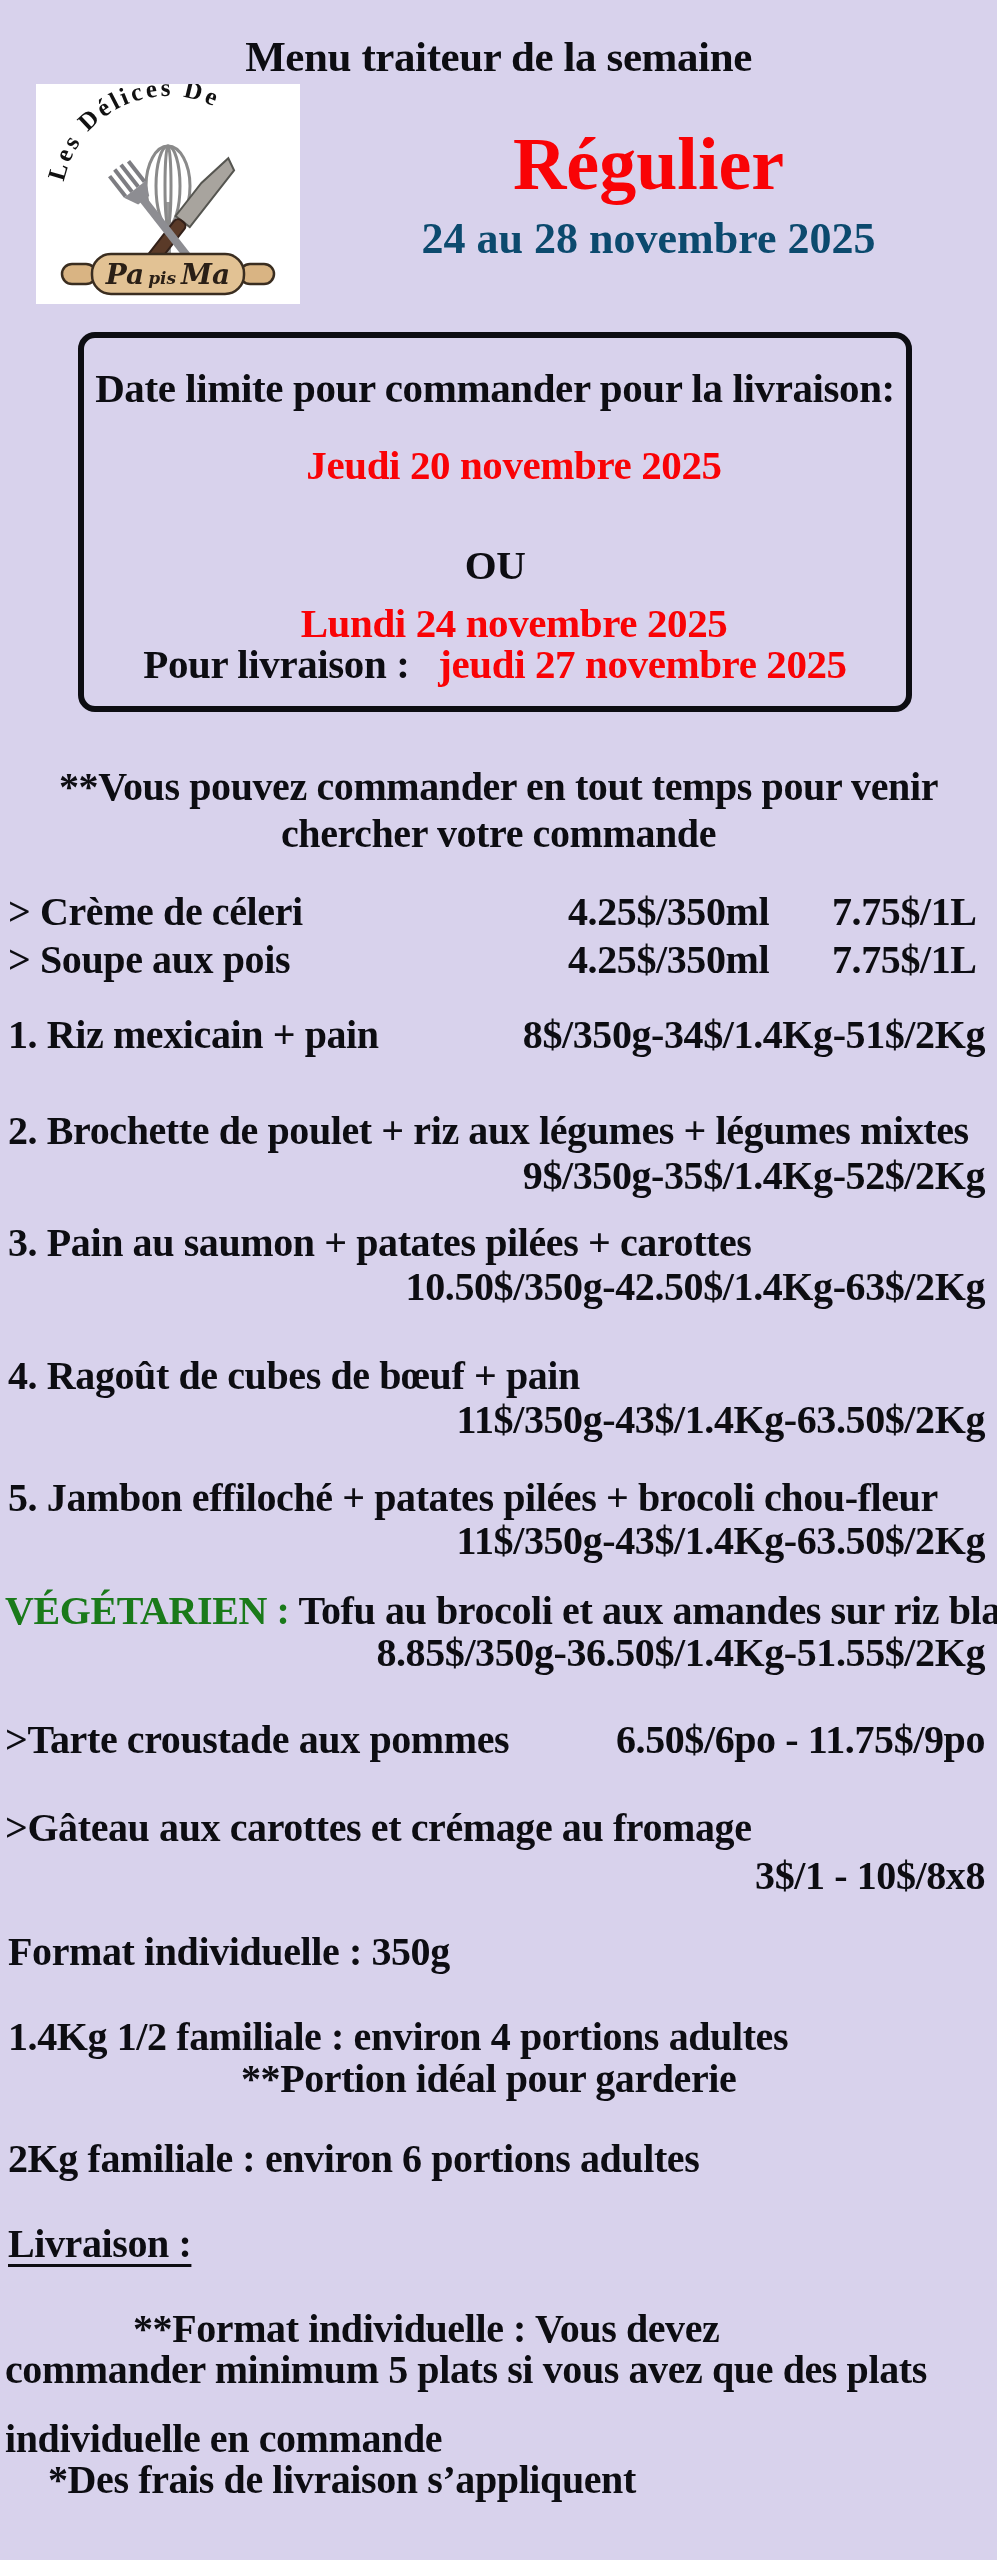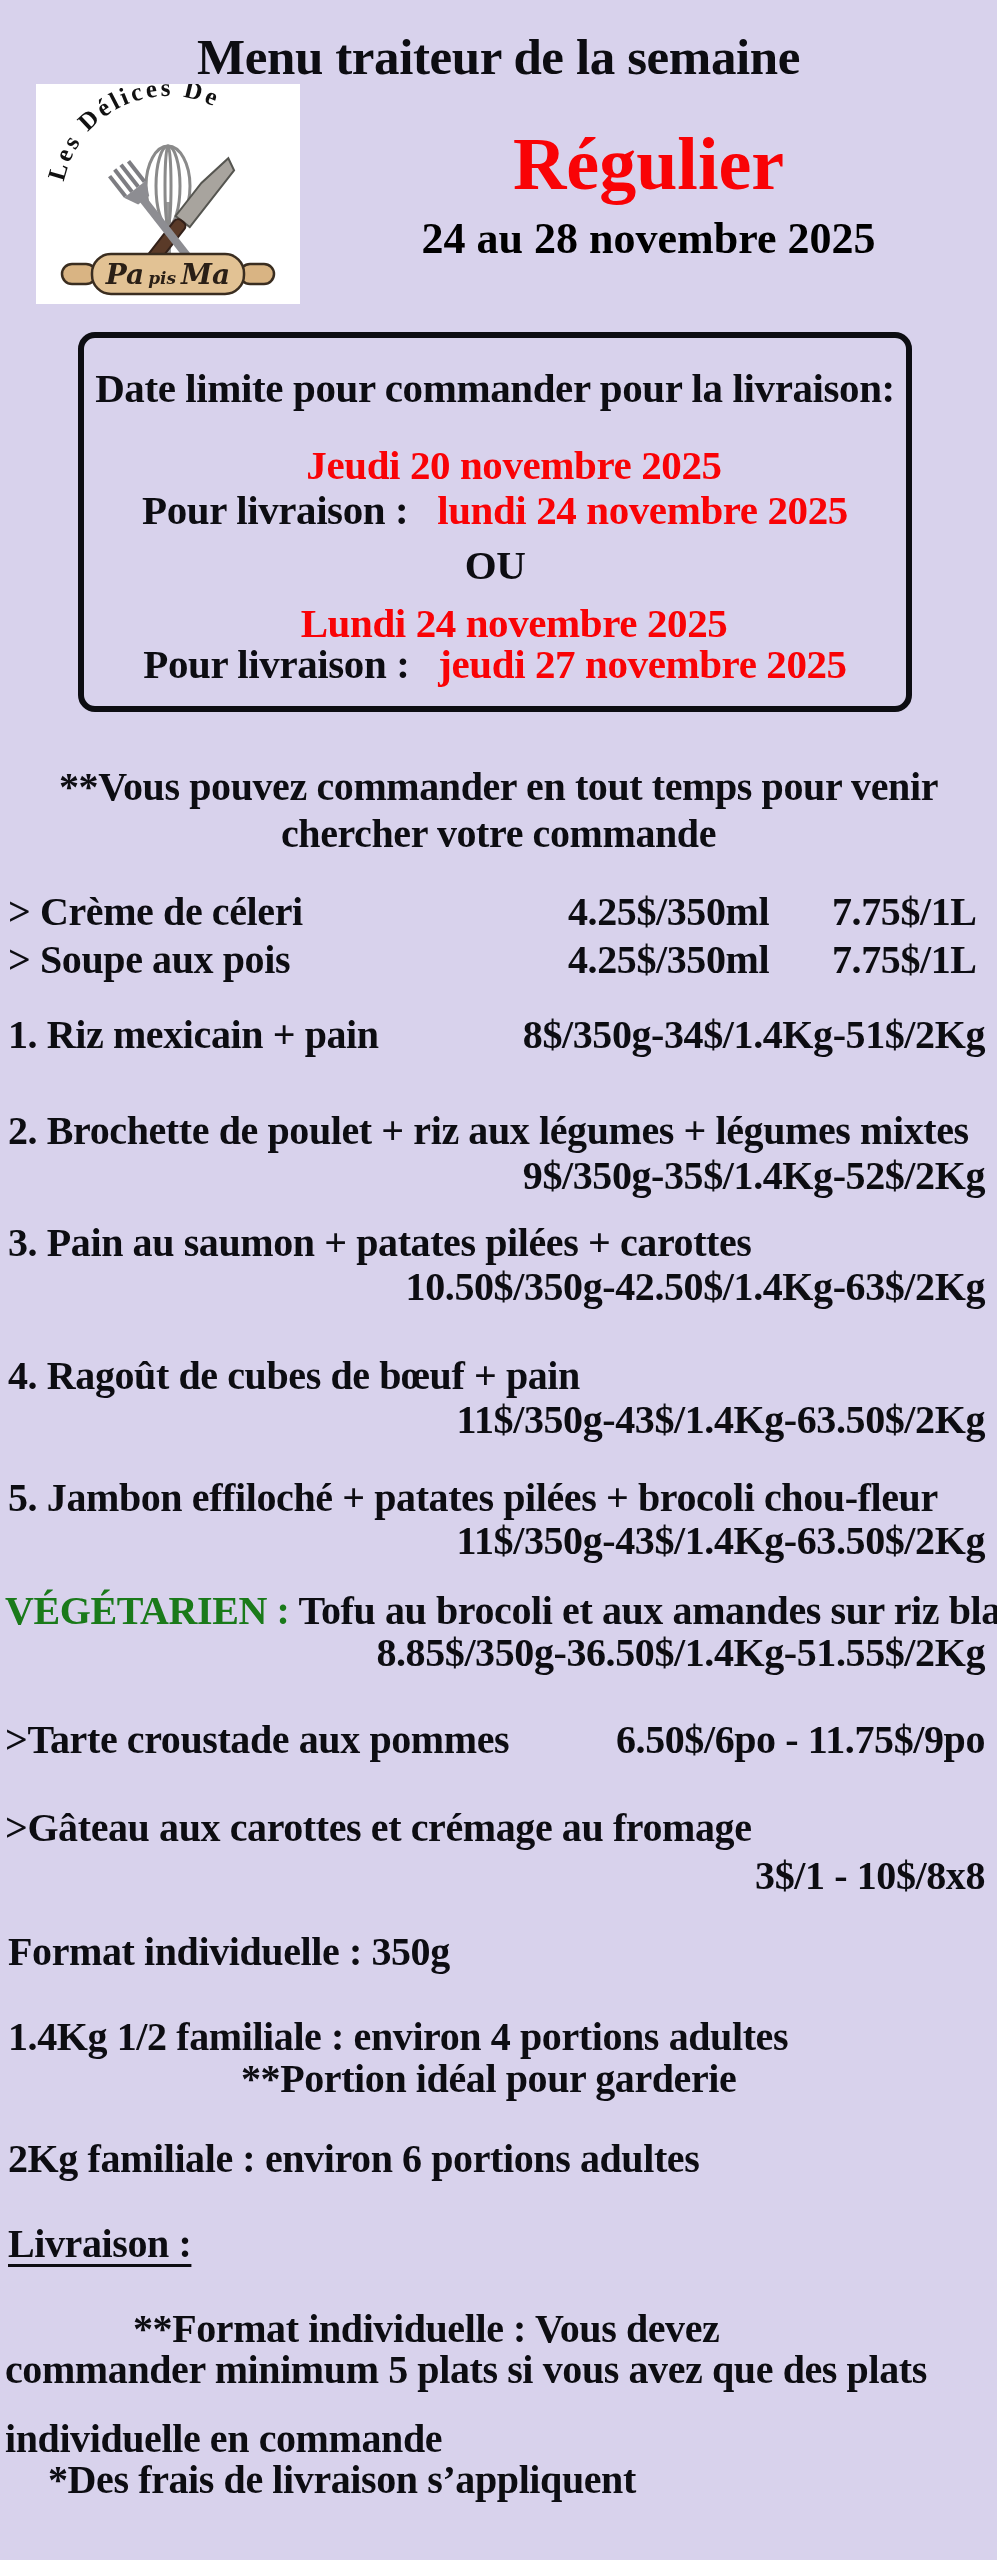--- a/index.html
+++ b/index.html
@@ -17,24 +17,24 @@
     font-size:40px;
     line-height:48px;
     white-space:nowrap;
     letter-spacing:-0.4px;
     font-weight:bold;
   }
   .center{left:0;width:100%;text-align:center;}
   .right{right:12px;text-align:right;}
   .red{color:#f90306;padding-left:19px;}
   .green{color:#1a7a1a;}
-  .title{top:22px;font-size:51px;line-height:70px;}
+  .title{top:22px;font-size:43px;line-height:70px;}
   .variant-block{position:absolute;left:310px;top:124px;width:677px;text-align:center;}
   .variant-name{font-size:74px;line-height:80px;color:#f90306;}
-  .variant-dates{font-size:44px;line-height:50px;color:#000000;margin-top:10px;}
+  .variant-dates{font-size:44px;line-height:50px;color:#0c4a6e;margin-top:10px;}
   .logo{
     position:absolute;left:36px;top:84px;width:264px;height:220px;
     background:#ffffff;
   }
   .dbox{
     position:absolute;left:78px;top:332px;width:822px;height:368px;
     border:6px solid #0d0d12;border-radius:17px;
   }
   .dbox .ln{font-size:41px;}
   .underline{text-decoration:underline;text-decoration-thickness:3px;text-underline-offset:7px;}
@@ -87,21 +87,20 @@
   </div>
 
   <div class="variant-block">
     <div class="variant-name">Régulier</div>
     <div class="variant-dates">24 au 28 novembre 2025</div>
   </div>
 
   <div class="dbox">
     <div class="ln center" style="top:26px;">Date limite pour commander pour la livraison:</div>
     <div class="ln center red" style="top:103px;">Jeudi 20 novembre 2025</div>
-    <div class="ln center" style="top:148px;"><span>Pour livraison : </span><span class="red">lundi 24 novembre 2025</span></div>
     <div class="ln center" style="top:203px;">OU</div>
     <div class="ln center red" style="top:261px;">Lundi 24 novembre 2025</div>
     <div class="ln center" style="top:302px;"><span>Pour livraison : </span><span class="red">jeudi 27 novembre 2025</span></div>
   </div>
 
   <div class="ln center" style="top:763px;">**Vous pouvez commander en tout temps pour venir</div>
   <div class="ln center" style="top:810px;">chercher votre commande</div>
 
   <div class="ln" style="top:888px;left:8px;">&gt; Crème de céleri</div>
   <div class="ln" style="top:888px;left:568px;">4.25$/350ml</div>

